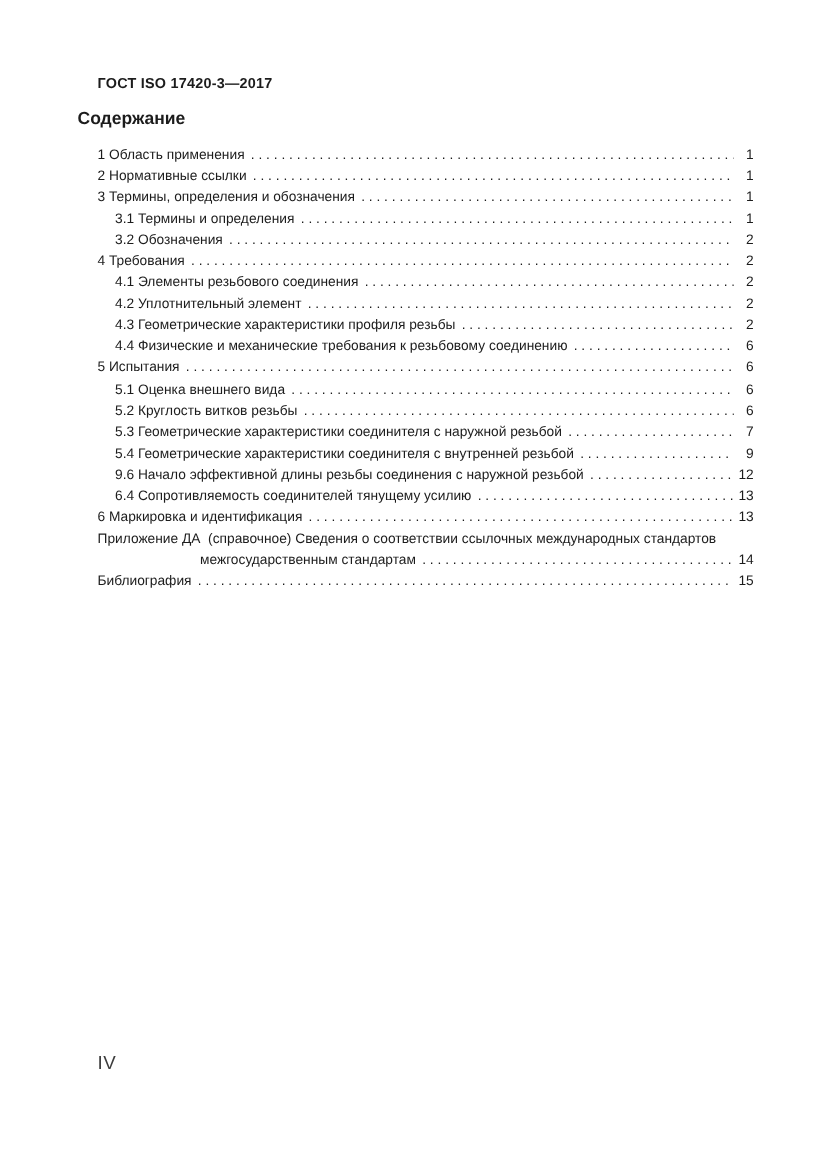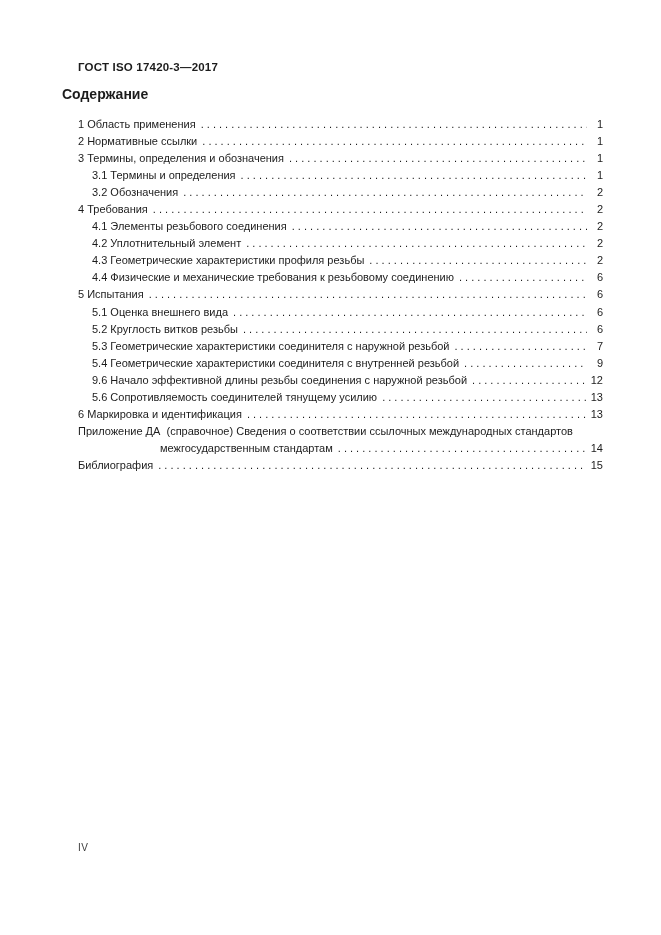--- a/index.html
+++ b/index.html
@@ -64,21 +64,21 @@
   }
   .toc-page {
     flex: 0 0 auto;
     min-width: 13px;
     text-align: right;
   }
   .footer {
     position: absolute;
     left: 78px;
     top: 842px;
-    font-size: 10px;
+    font-size: 15px;
     color: #3d3d3d;
     letter-spacing: 0.5px;
   }
 </style>
 </head>
 <body>
 
 <div class="page">
   <div class="doc-code">ГОСТ ISO 17420-3—2017</div>
   <div class="title">Содержание</div>
@@ -173,21 +173,21 @@
     <span class="toc-page">9</span>
   </div>
 
   <div class="toc-row lvl1">
     <span class="toc-label">9.6 Начало эффективной длины резьбы соединения с наружной резьбой</span>
     <span class="toc-leader"></span>
     <span class="toc-page">12</span>
   </div>
 
   <div class="toc-row lvl1">
-    <span class="toc-label">5.6 Сопротивляемость соединителей тянущему усилию</span>
+    <span class="toc-label">6.4 Сопротивляемость соединителей тянущему усилию</span>
     <span class="toc-leader"></span>
     <span class="toc-page">13</span>
   </div>
 
   <div class="toc-row lvl0">
     <span class="toc-label">6 Маркировка и идентификация</span>
     <span class="toc-leader"></span>
     <span class="toc-page">13</span>
   </div>
 

